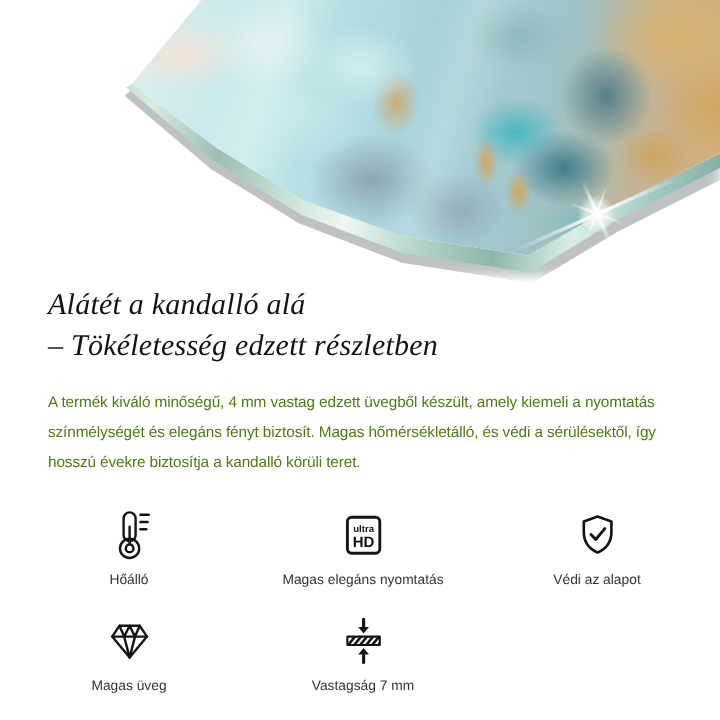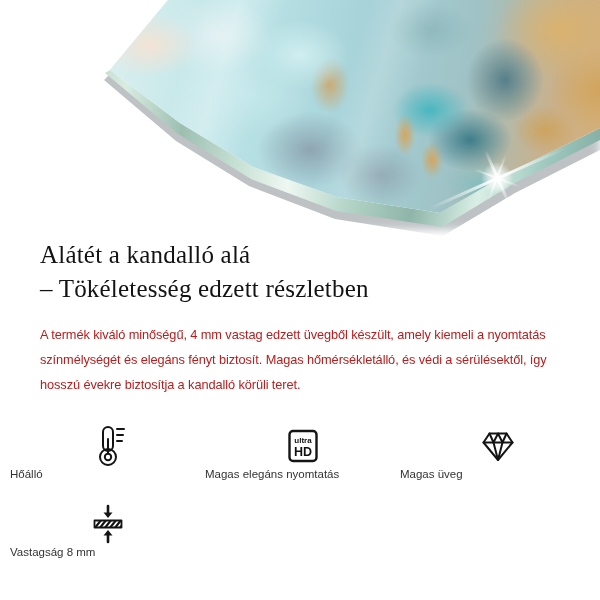--- a/index.html
+++ b/index.html
@@ -65,36 +65,36 @@
   .ray-h{left:-75px;top:-1.5px;width:150px;height:3px;}
   .ray-v{left:-1.5px;top:-30px;width:3px;height:60px;background:linear-gradient(to bottom,rgba(255,255,255,0),#ffffff 50%,rgba(255,255,255,0));}
   .ray-d1{left:-24px;top:-1px;width:48px;height:2px;transform:rotate(45deg);}
   .ray-d2{left:-24px;top:-1px;width:48px;height:2px;transform:rotate(-45deg);}
 
   
   .content{padding:0 40px;}
   .page-title{
     margin:0;padding-top:8px;
     font-family:"Liberation Serif","DejaVu Serif",serif;font-weight:400;
-    font-size:25px;line-height:34px;color:#131313;letter-spacing:0.2px;
+    font-size:25px;line-height:34px;color:#131313;letter-spacing:0.2px;font-style:italic;
   }
   .page-title span{display:block;}
   .description{
     margin:16px 0 0 0;max-width:515px;
-    font-size:12.8px;line-height:25px;color:#b91c1c;letter-spacing:-0.1px;
+    font-size:12.8px;line-height:25px;color:#4d7c0f;letter-spacing:-0.1px;
     white-space:pre-line;
   }
   
   .features{
     margin:27px 5px 0 10px;width:585px;
     display:grid;grid-template-columns:repeat(3,1fr);row-gap:22px;
   }
-  .feature{display:flex;flex-direction:column;}
+  .feature{display:flex;flex-direction:column;align-items:center;}
   .icon-box{height:44px;display:flex;align-items:center;justify-content:center;}
-  .feature .label{font-size:11.5px;color:#333;white-space:nowrap;}
+  .feature .label{margin-top:10px;font-size:11.5px;color:#333;white-space:nowrap;}
   svg{display:block;}
   .stroke{fill:none;stroke:#141414;stroke-width:2;stroke-linecap:round;stroke-linejoin:round;}
   .filldark{fill:#141414;stroke:none;}
   .hdtext{font-family:"Liberation Sans",sans-serif;font-weight:700;fill:#111;}
 </style>
 </head>
 <body>
 
 <div class="hero">
   <div class="panel-shadow"></div>
@@ -144,20 +144,29 @@
     <div class="icon-box">
       <svg width="40" height="40" viewBox="0 0 40 40">
         <rect class="stroke" style="stroke-width:2.4" x="6.5" y="5" width="27" height="30" rx="3.5"></rect>
         <text class="hdtext" x="20" y="17" font-size="8" text-anchor="middle">ultra</text>
         <text class="hdtext" x="20" y="30" font-size="12.5" text-anchor="middle">HD</text>
       </svg>
     </div>
     <span class="label">Magas elegáns nyomtatás</span>
   </div>
 
+  <div class="feature">
+    <div class="icon-box">
+      <svg width="40" height="40" viewBox="0 0 40 40">
+        <path class="stroke" style="stroke-width:2.2" d="M20 4.5 L31.5 8.5 V17.5 C31.5 25.8 27 31.3 20 34.5 C13 31.3 8.5 25.8 8.5 17.5 V8.5 Z"></path>
+        <path class="stroke" style="stroke-width:2.4" d="M14.5 19.5 L18.5 23.5 L26 14.5"></path>
+      </svg>
+    </div>
+    <span class="label">Védi az alapot</span>
+  </div>
 
   <div class="feature">
     <div class="icon-box">
       <svg width="40" height="40" viewBox="0 0 40 40">
         <path class="stroke" d="M11.5 7.5 H28.5 L34.5 16.5 L20 34 L5.5 16.5 Z"></path>
         <line class="stroke" x1="5.5" y1="16.5" x2="34.5" y2="16.5"></line>
         <path class="stroke" d="M11.5 7.5 L15.5 16.5 L20 7.5 L24.5 16.5 L28.5 7.5"></path>
         <path class="stroke" d="M15.5 16.5 L20 34 L24.5 16.5"></path>
       </svg>
     </div>
@@ -181,16 +190,16 @@
           <line x1="11" y1="25" x2="19" y2="15"></line>
           <line x1="16" y1="25" x2="24" y2="15"></line>
           <line x1="21" y1="25" x2="29" y2="15"></line>
           <line x1="26" y1="25" x2="34" y2="15"></line>
           <line x1="31" y1="25" x2="39" y2="15"></line>
         </g>
         <path class="filldark" d="M15.5 31.5 H24.5 L20 26 Z"></path>
         <line class="stroke" style="stroke-width:2.6" x1="20" y1="31.5" x2="20" y2="38"></line>
       </svg>
     </div>
-    <span class="label">Vastagság 8 mm</span>
+    <span class="label">Vastagság 7 mm</span>
   </div>
 
 </div>
 
 </body></html>

